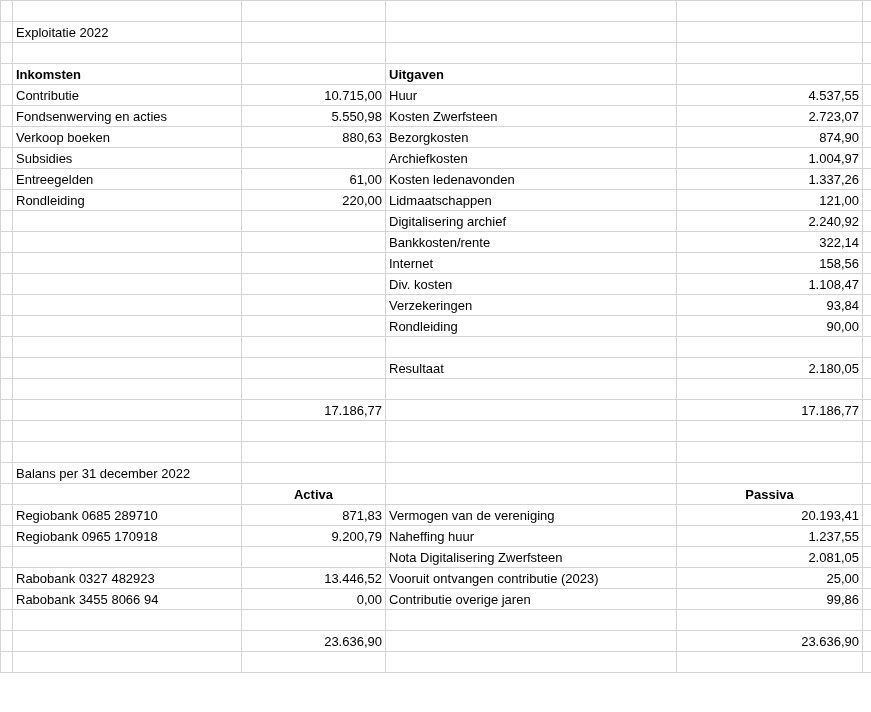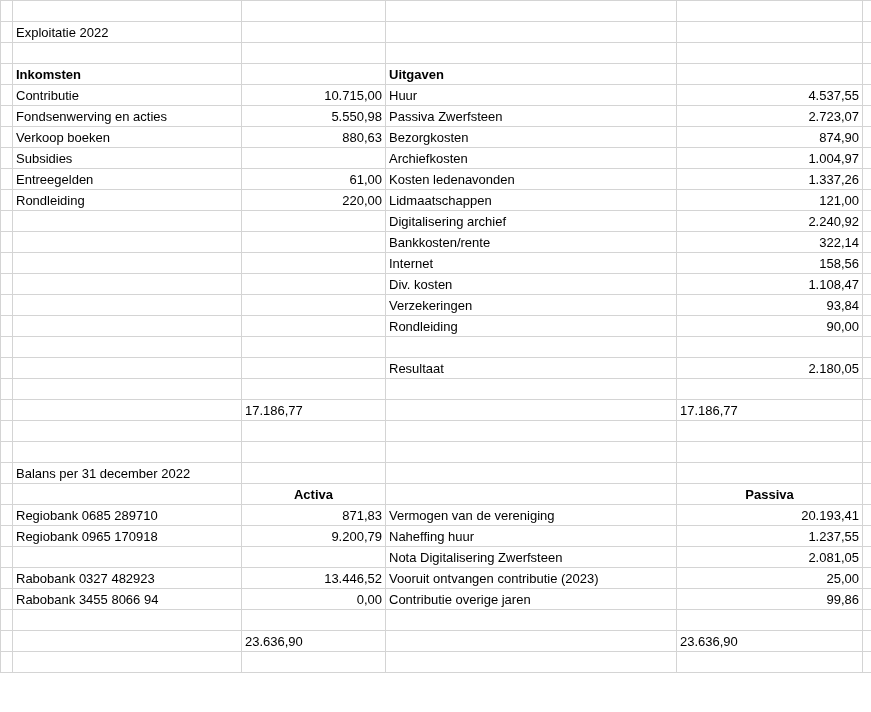--- a/index.html
+++ b/index.html
@@ -75,21 +75,21 @@
     border: none;
     border-right: 1px solid #d4d4d4;
   }
 
   
   .total-cell {
     border-top: 3px solid #000000;
     border-left: 1px solid #000000;
     border-right: 1px solid #000000;
     border-bottom: 1px solid #000000;
-    text-align: left;
+    text-align: right;
   }
   .total-label {
     border-top: 1px solid #000000;
     border-left: 1px solid #000000;
     border-right: 1px solid #000000;
     border-bottom: 1px solid #000000;
   }
 </style>
 </head>
 <body>
@@ -147,21 +147,21 @@
         <td class="boxed">Contributie</td>
         <td class="boxed num">10.715,00</td>
         <td class="boxed">Huur</td>
         <td class="boxed num">4.537,55</td>
         <td class="tail"></td>
       </tr>
       <tr>
         <td class="gut"></td>
         <td class="boxed">Fondsenwerving en acties</td>
         <td class="boxed num">5.550,98</td>
-        <td class="boxed">Passiva Zwerfsteen</td>
+        <td class="boxed">Kosten Zwerfsteen</td>
         <td class="boxed num">2.723,07</td>
         <td class="tail"></td>
       </tr>
       <tr>
         <td class="gut"></td>
         <td class="boxed">Verkoop boeken</td>
         <td class="boxed num">880,63</td>
         <td class="boxed">Bezorgkosten</td>
         <td class="boxed num">874,90</td>
         <td class="tail"></td>

